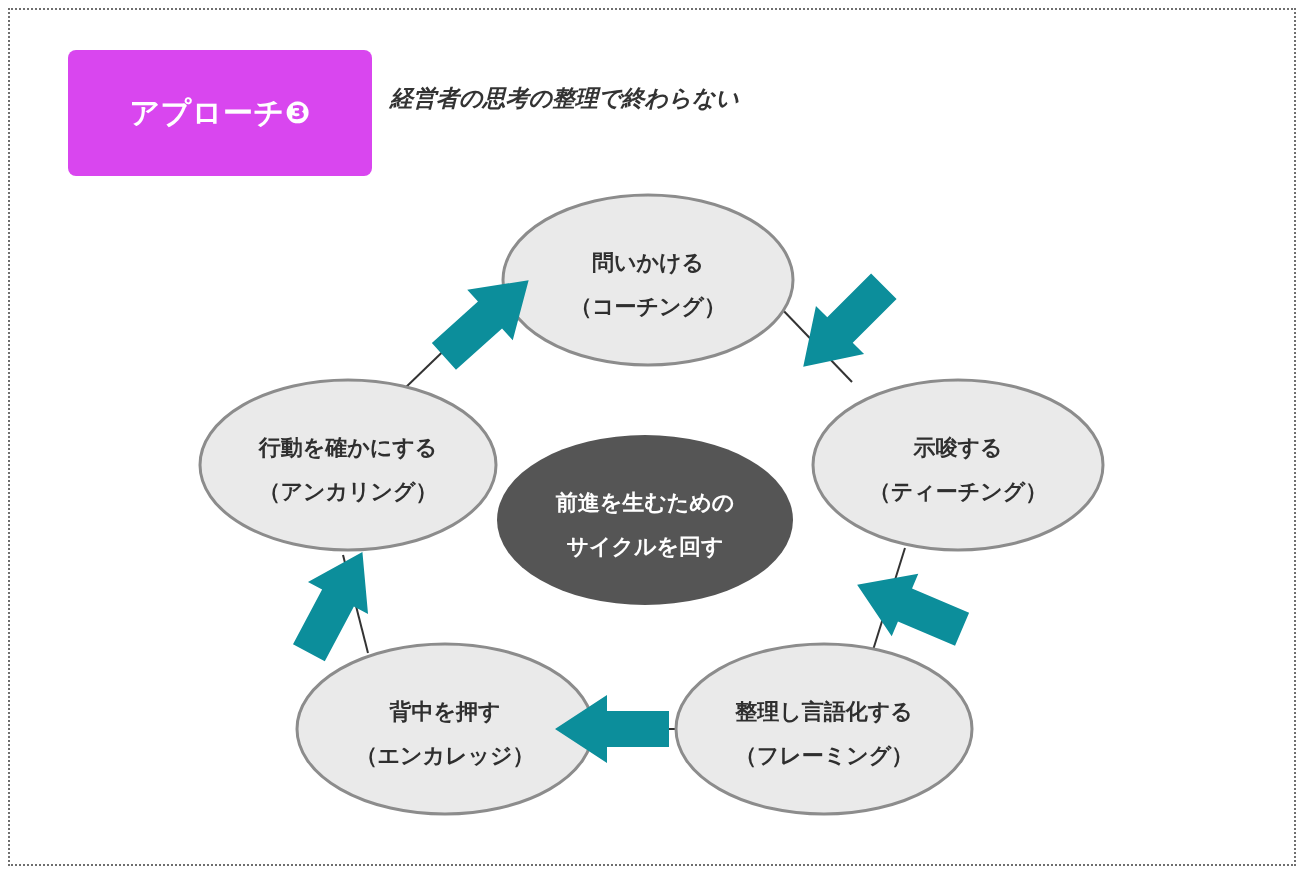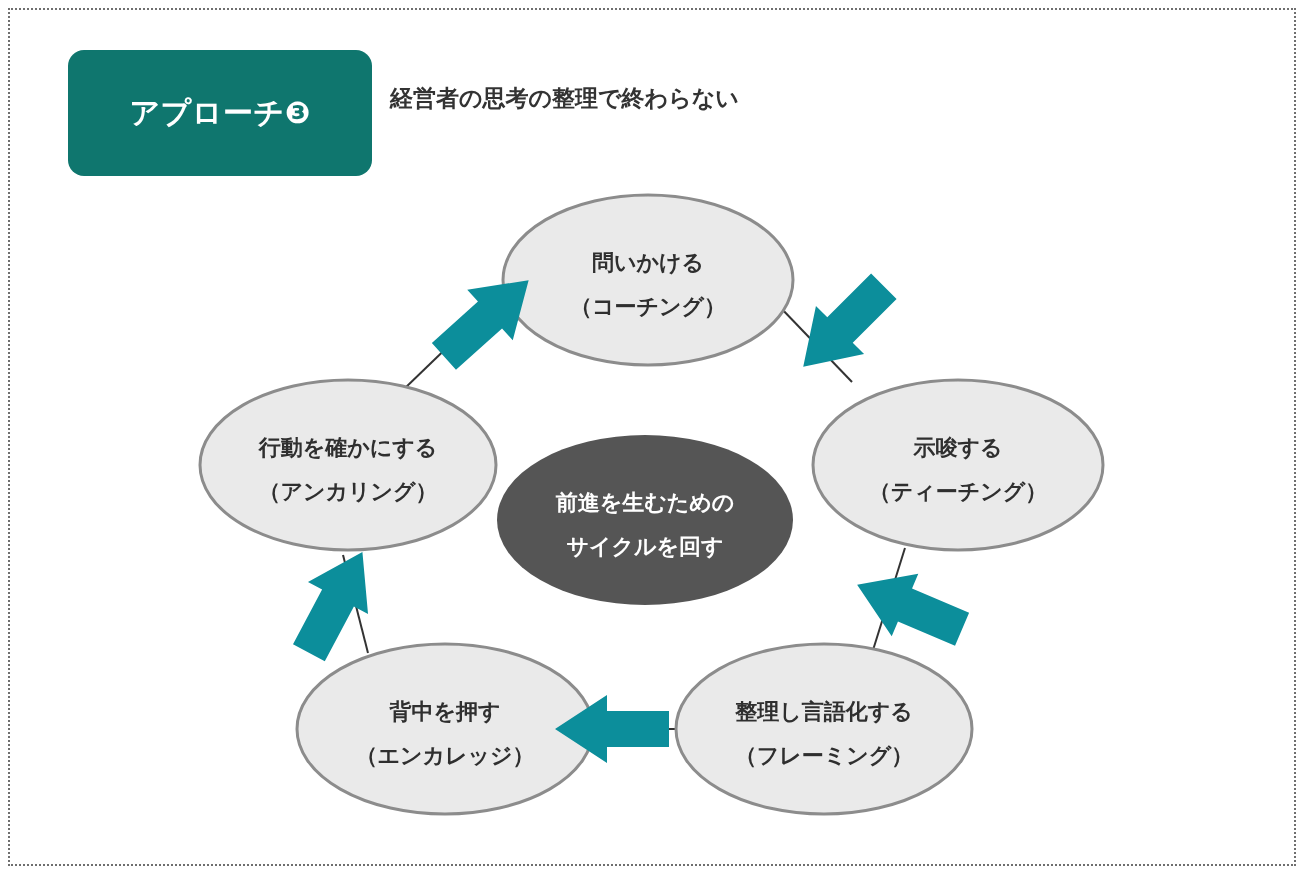--- a/index.html
+++ b/index.html
@@ -24,22 +24,22 @@
     bottom: 8px;
     border: 2px dotted #6f6f6f;
     pointer-events: none;
   }
   .badge {
     position: absolute;
     left: 68px;
     top: 50px;
     width: 304px;
     height: 126px;
-    background: #0f766e;
-    border-radius: 16px;
+    background: #d946ef;
+    border-radius: 8px;
     display: flex;
     flex-direction: column;
     align-items: center;
     justify-content: center;
     color: #ffffff;
     font-weight: bold;
     font-size: 30px;
     line-height: 1.35;
     letter-spacing: 0.5px;
   }
@@ -47,21 +47,21 @@
   .header-text {
     position: absolute;
     left: 390px;
     top: 78px;
     color: #333333;
     font-weight: bold;
     font-size: 23px;
     line-height: 1.75;
     white-space: nowrap;
   }
-  .header-line { display: block; }
+  .header-line { display: block; font-style: italic; }
   #diagram {
     position: absolute;
     left: 0;
     top: 180px;
     width: 1304px;
     height: 680px;
   }
   .node-label {
     font-family: "Liberation Sans", "DejaVu Sans", sans-serif;
     font-size: 22px;

